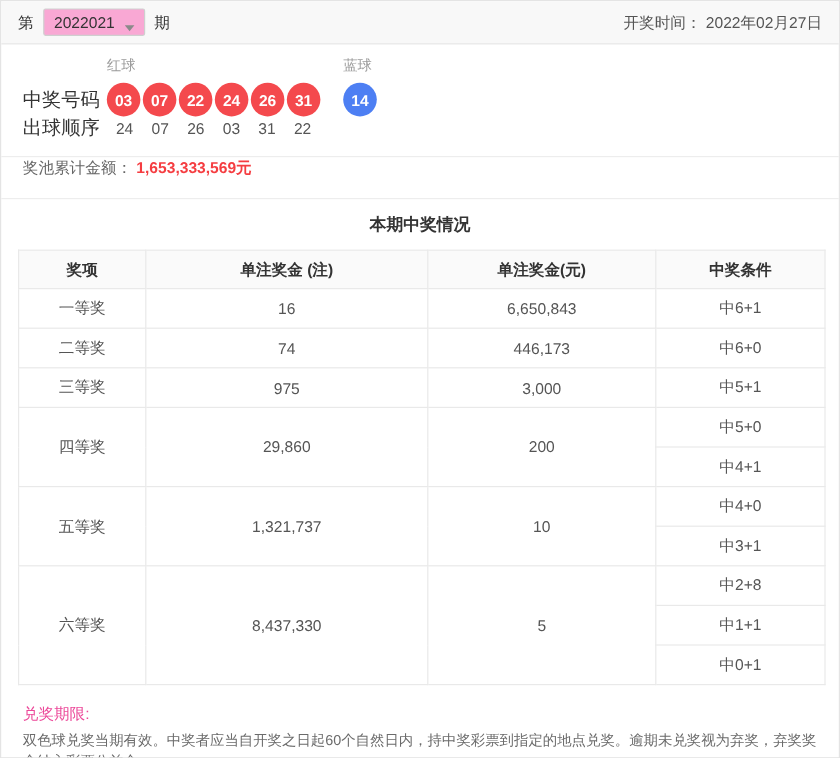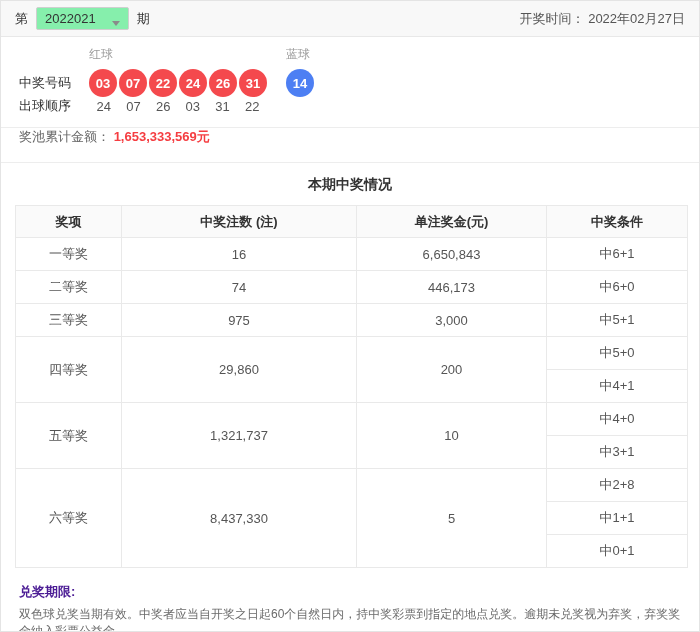--- a/index.html
+++ b/index.html
@@ -4,33 +4,33 @@
 <style>
   * { margin:0; padding:0; box-sizing:border-box; }
   html,body { background:#fff; }
   body { width:700px; font-family:"Liberation Sans","DejaVu Sans",sans-serif; }
   .page { width:700px; height:632px; background:#fff; border:1px solid #e4e4e4; overflow:hidden; }
 
   
   .topbar { height:36px; background:#f8f8f8; border-bottom:1px solid #e8e8e8;
             display:flex; align-items:center; justify-content:space-between; padding:0 14px; }
   .topbar-left { display:flex; align-items:center; gap:8px; font-size:13px; color:#333; }
-  .period-select { display:inline-flex; align-items:flex-end; gap:16px; background:#86efac;
+  .period-select { display:inline-flex; align-items:flex-end; gap:8px; background:#f9a8d4;
                    border:1px solid #cfcfcf; border-radius:2px; padding:3px 8px;
                    font-size:13px; color:#333; cursor:pointer; min-width:76px; }
   .caret { width:0; height:0; border-left:4px solid transparent; border-right:4px solid transparent;
            border-top:5px solid #8a8a8a; display:inline-block; }
   .topbar-right { font-size:13px; color:#555;margin-left:28px; }
 
   
   .numbers { padding:8px 0 12px 18px; }
   .num-grid { display:grid; grid-template-columns:70px 178px 19px 28px; align-items:center; }
   .group-labels { height:18px; margin-bottom:6px; font-size:12px; color:#9b9b9b; }
   .group-labels .lbl { }
-  .row-label { font-size:13px; color:#333; }
+  .row-label { font-size:16px; color:#333; }
   .balls { display:flex; gap:2px; }
   .ball { width:28px; height:28px; border-radius:50%; color:#fff; font-size:13px; font-weight:bold;
           display:inline-flex; align-items:center; justify-content:center; }
   .order-row { }
   .order-nums { display:flex; }
   .order-nums span { width:30px; text-align:center; font-size:13px; color:#555; }
 
   
   .pool { border-top:1px solid #ededed; border-bottom:1px solid #ededed; height:36px;
           display:flex; align-items:flex-start; padding:0 18px; gap:38px; font-size:13px; }
@@ -41,21 +41,21 @@
   
   .table-wrap { padding:0 14px; }
   .table-title { text-align:center; font-size:14px; font-weight:bold; color:#333; padding:13px 0 11px; }
   table { width:100%; border-collapse:collapse; table-layout:fixed; }
   th, td { border:1px solid #e9e9e9; text-align:center; font-size:13px; }
   th { height:32px; background:#fafafa; color:#333; font-weight:bold; }
   td { height:33px; color:#555; }
 
   
   .footer { padding:15px 18px 0; }
-  .footer-title { font-size:13px; font-weight:bold; color:#4c1d95; margin-bottom:5px; }
+  .footer-title { font-size:13px; font-weight:normal; color:#ec4899; margin-bottom:5px; }
   .footer-text { font-size:12px; color:#6b6b6b; line-height:17px; }
 </style>
 </head>
 <body>
 
 <div class="page">
 
   <div class="topbar">
     <div class="topbar-left">
       <span>第</span>
@@ -116,21 +116,21 @@
     <table>
       <colgroup>
           <col style="width: 106px;">
           <col style="width: 235px;">
           <col style="width: 190px;">
           <col style="width: 141px;">
         </colgroup>
       <thead>
         <tr>
             <th>奖项</th>
-            <th>中奖注数 (注)</th>
+            <th>单注奖金 (注)</th>
             <th>单注奖金(元)</th>
             <th>中奖条件</th>
           </tr>
       </thead>
       <tbody>
           <tr>
             <td rowspan="1">一等奖</td>
             <td rowspan="1">16</td>
             <td rowspan="1">6,650,843</td>
             <td>中6+1</td>

